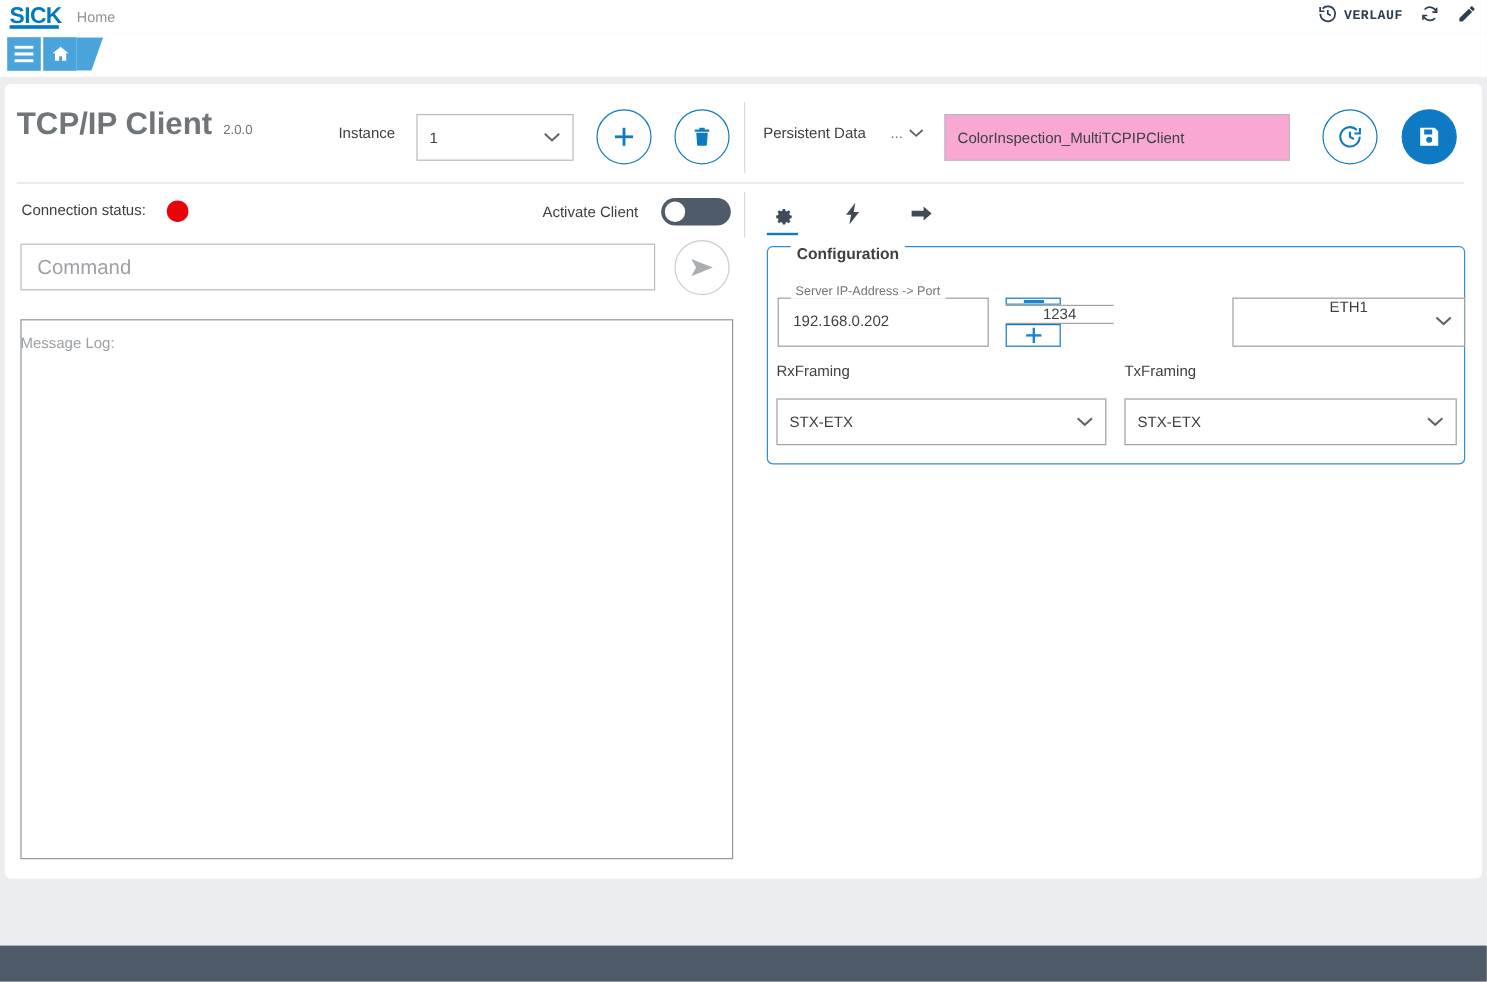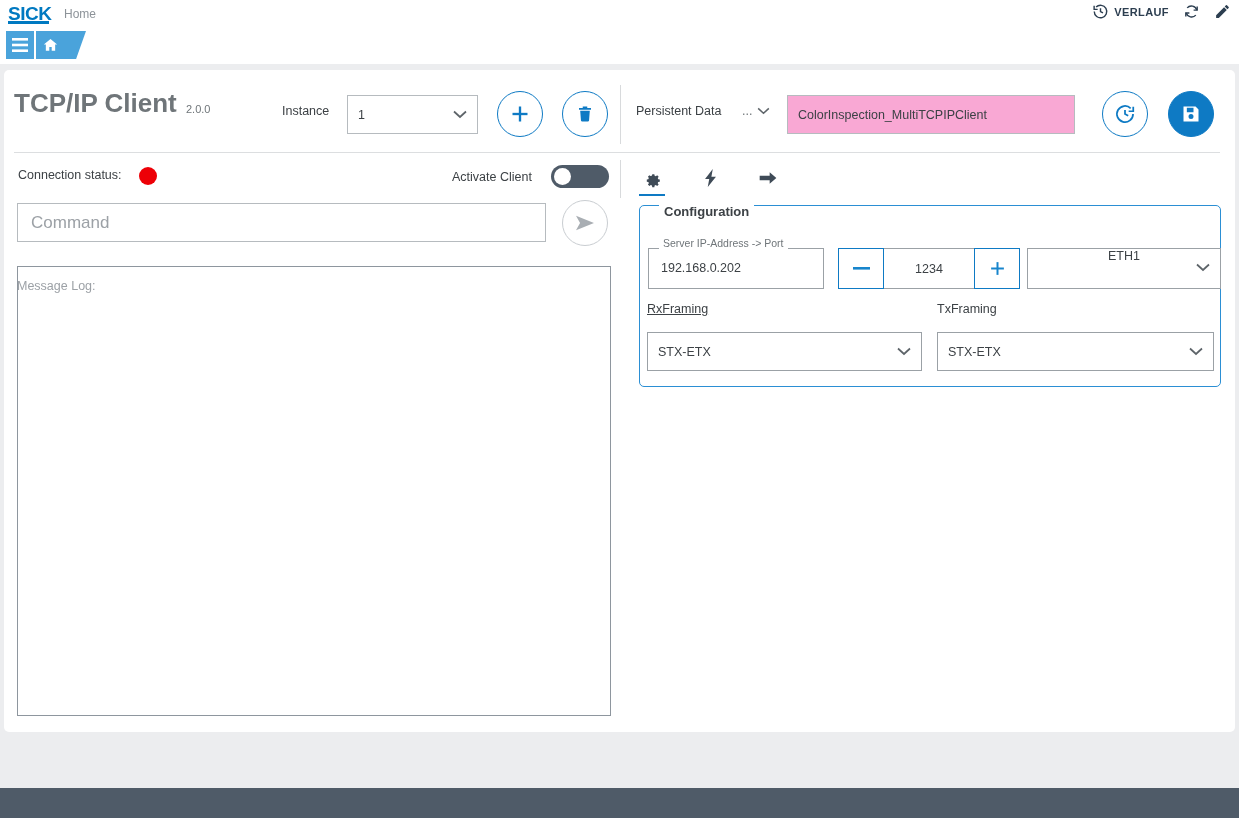--- a/index.html
+++ b/index.html
@@ -26,23 +26,24 @@
   }
   .home-link {
     position: absolute; left: 64px; top: 7px;
     font-size: 12px; color: #8d9399;
   }
   .hdr-actions {
     position: absolute; right: 8px; top: 3px;
     display: flex; align-items: center; gap: 14px;
   }
   .hdr-btn {
-    display: flex; align-items: center; gap: 5px;
+    display: flex; align-items: flex-end; gap: 5px;
     color: #2c3e50; font-size: 11px; font-weight: bold; letter-spacing: .4px;
     cursor: pointer;
+    font-family: Liberation Mono, monospace;
   }
   .hdr-ico { width: 17px; height: 17px; display: block; }
   
   .crumbbar {
     position: absolute; left: 0; top: 28px; width: 1239px; height: 36px;
     background: #ffffff;
   }
   .cb-sq {
     position: absolute; top: 3px; width: 28px; height: 28px;
     background: #4aa3db; display: flex; align-items: center; justify-content: center;
@@ -194,33 +195,33 @@
   }
   .ip-legend {
     position: absolute; left: 659px; top: 237px;
     background: #fff; padding: 0 4px;
     font-size: 10.5px; color: #6f7579;
   }
   .ip-val {
     position: absolute; left: 661px; top: 261px;
     font-size: 12.5px; color: #3c4145;
   }
-  .stepper { position: absolute; left: 838px; top: 248px; height: 41px; display: flex; }
+  .stepper { position: absolute; left: 838px; top: 248px; height: 41px; display: flex; flex-direction: column; }
   .st-btn {
     width: 46px; height: 41px; border: 1px solid #0e7ac4; background: #fff;
     display: flex; align-items: center; justify-content: center;
     color: #1785cc; font-size: 20px; cursor: pointer;
   }
   .st-val {
     width: 90px; height: 41px; border: 1px solid #9ba1a6; border-left: none; border-right: none;
     background: #fff; display: flex; align-items: center; justify-content: center;
     font-size: 12.5px; color: #3c4145;
   }
   .eth-sel { left: 1027px; top: 248px; width: 194px; height: 41px; border-color: #9ba1a6; flex-direction: column; }
-  .rx-label { position: absolute; left: 647px; top: 302px; font-size: 12.5px; color: #3c4145; text-decoration: underline; }
+  .rx-label { position: absolute; left: 647px; top: 302px; font-size: 12.5px; color: #3c4145; }
   .tx-label { position: absolute; left: 937px; top: 302px; font-size: 12.5px; color: #3c4145; }
   .rx-sel { left: 647px; top: 332px; width: 275px; height: 39px; border-color: #9ba1a6; }
   .tx-sel { left: 937px; top: 332px; width: 277px; height: 39px; border-color: #9ba1a6; }
   
   .footer {
     position: absolute; left: 0; top: 788px; width: 1239px; height: 30px;
     background: #4f5b68;
   }
 </style>
 </head>

